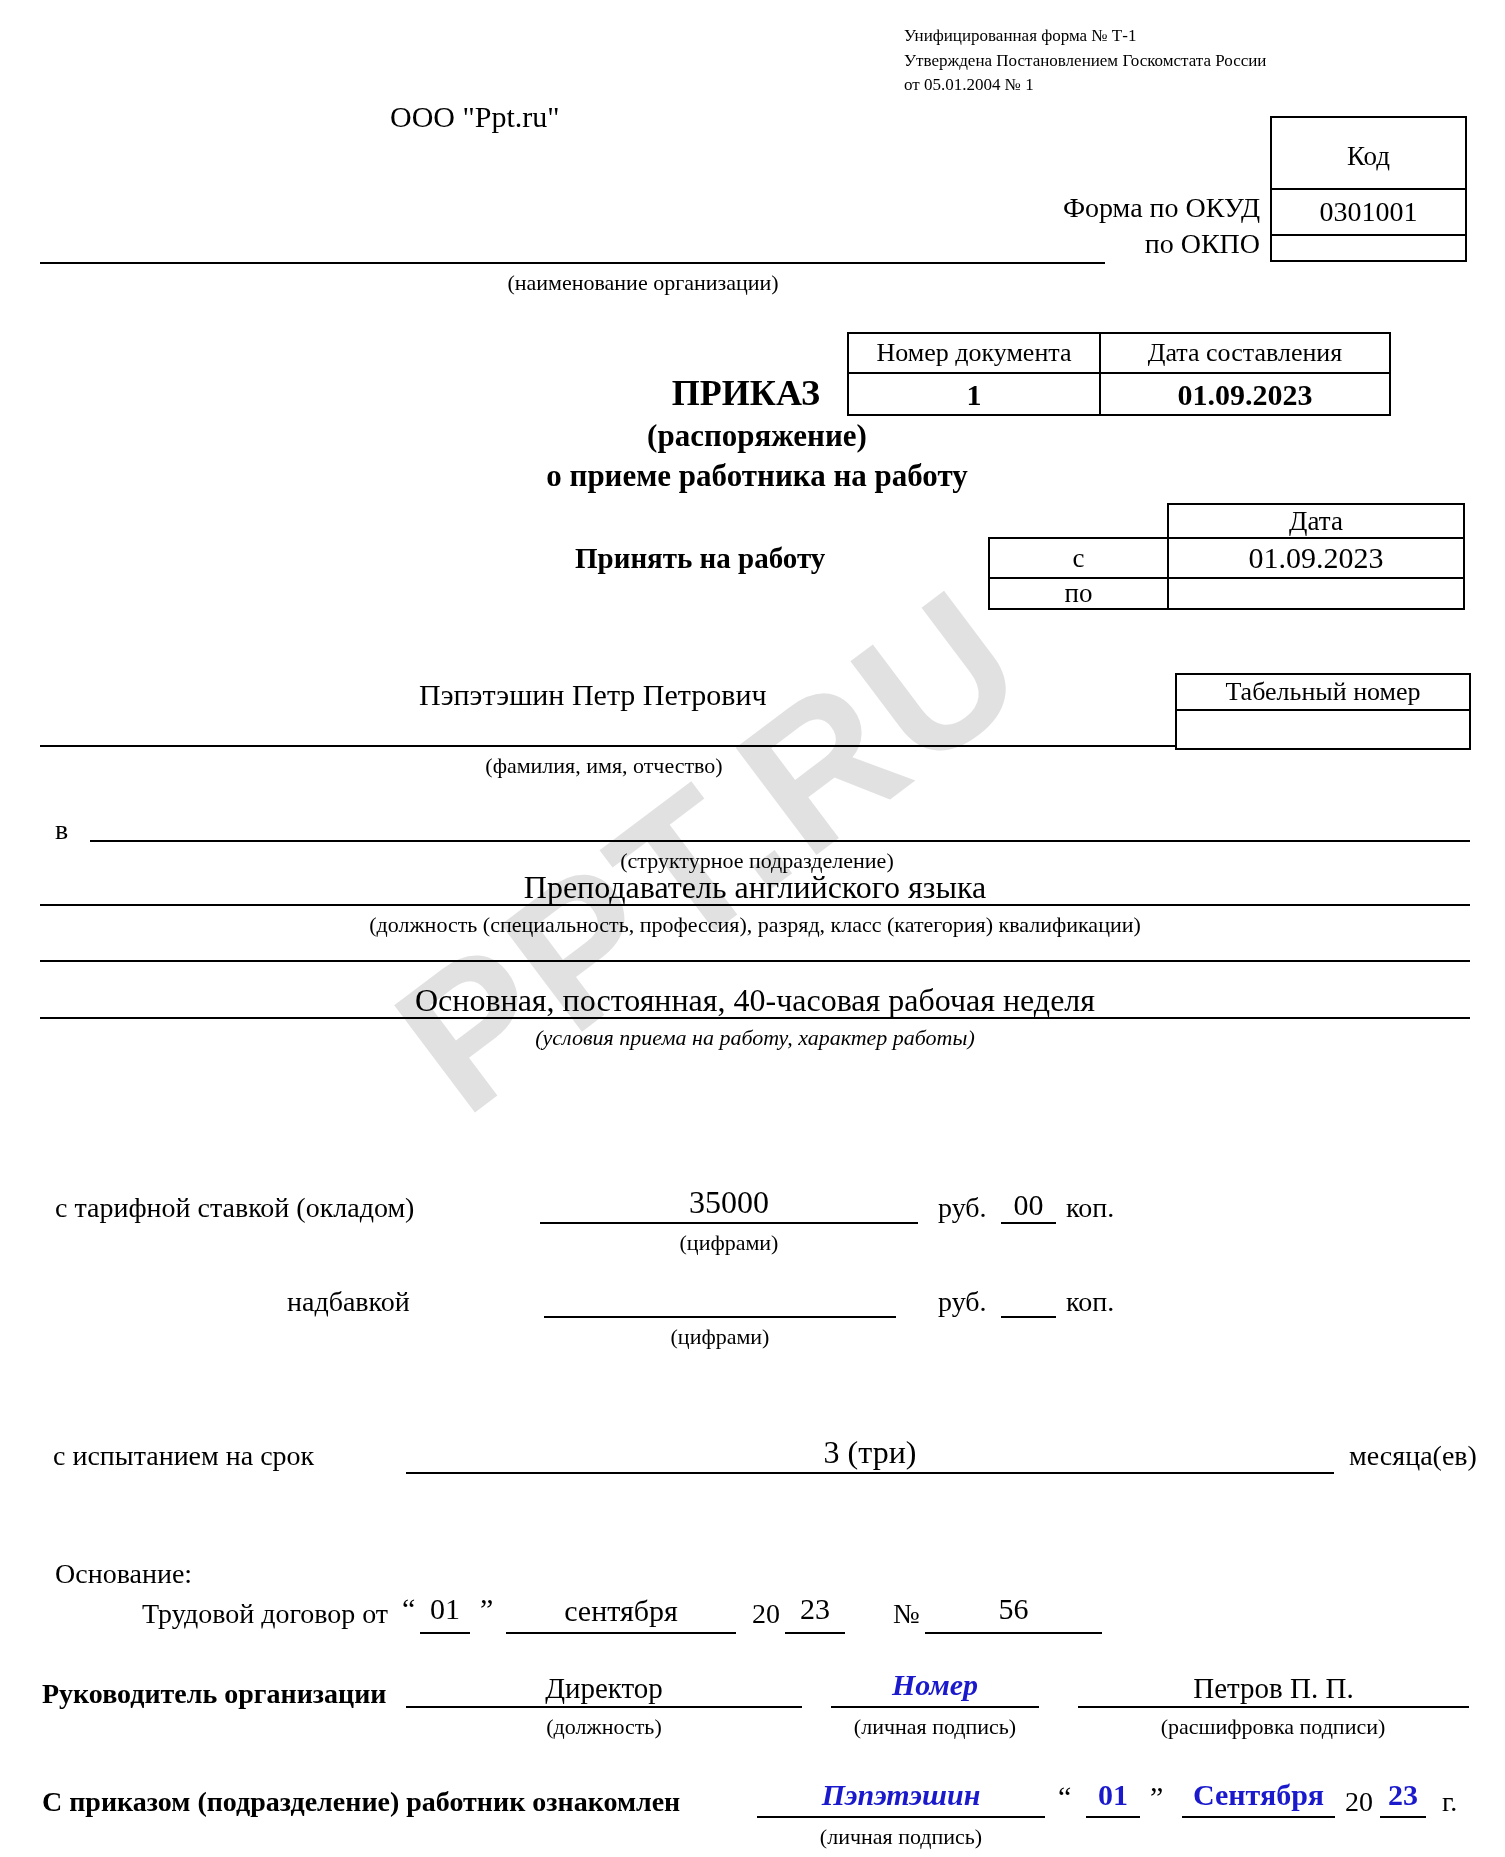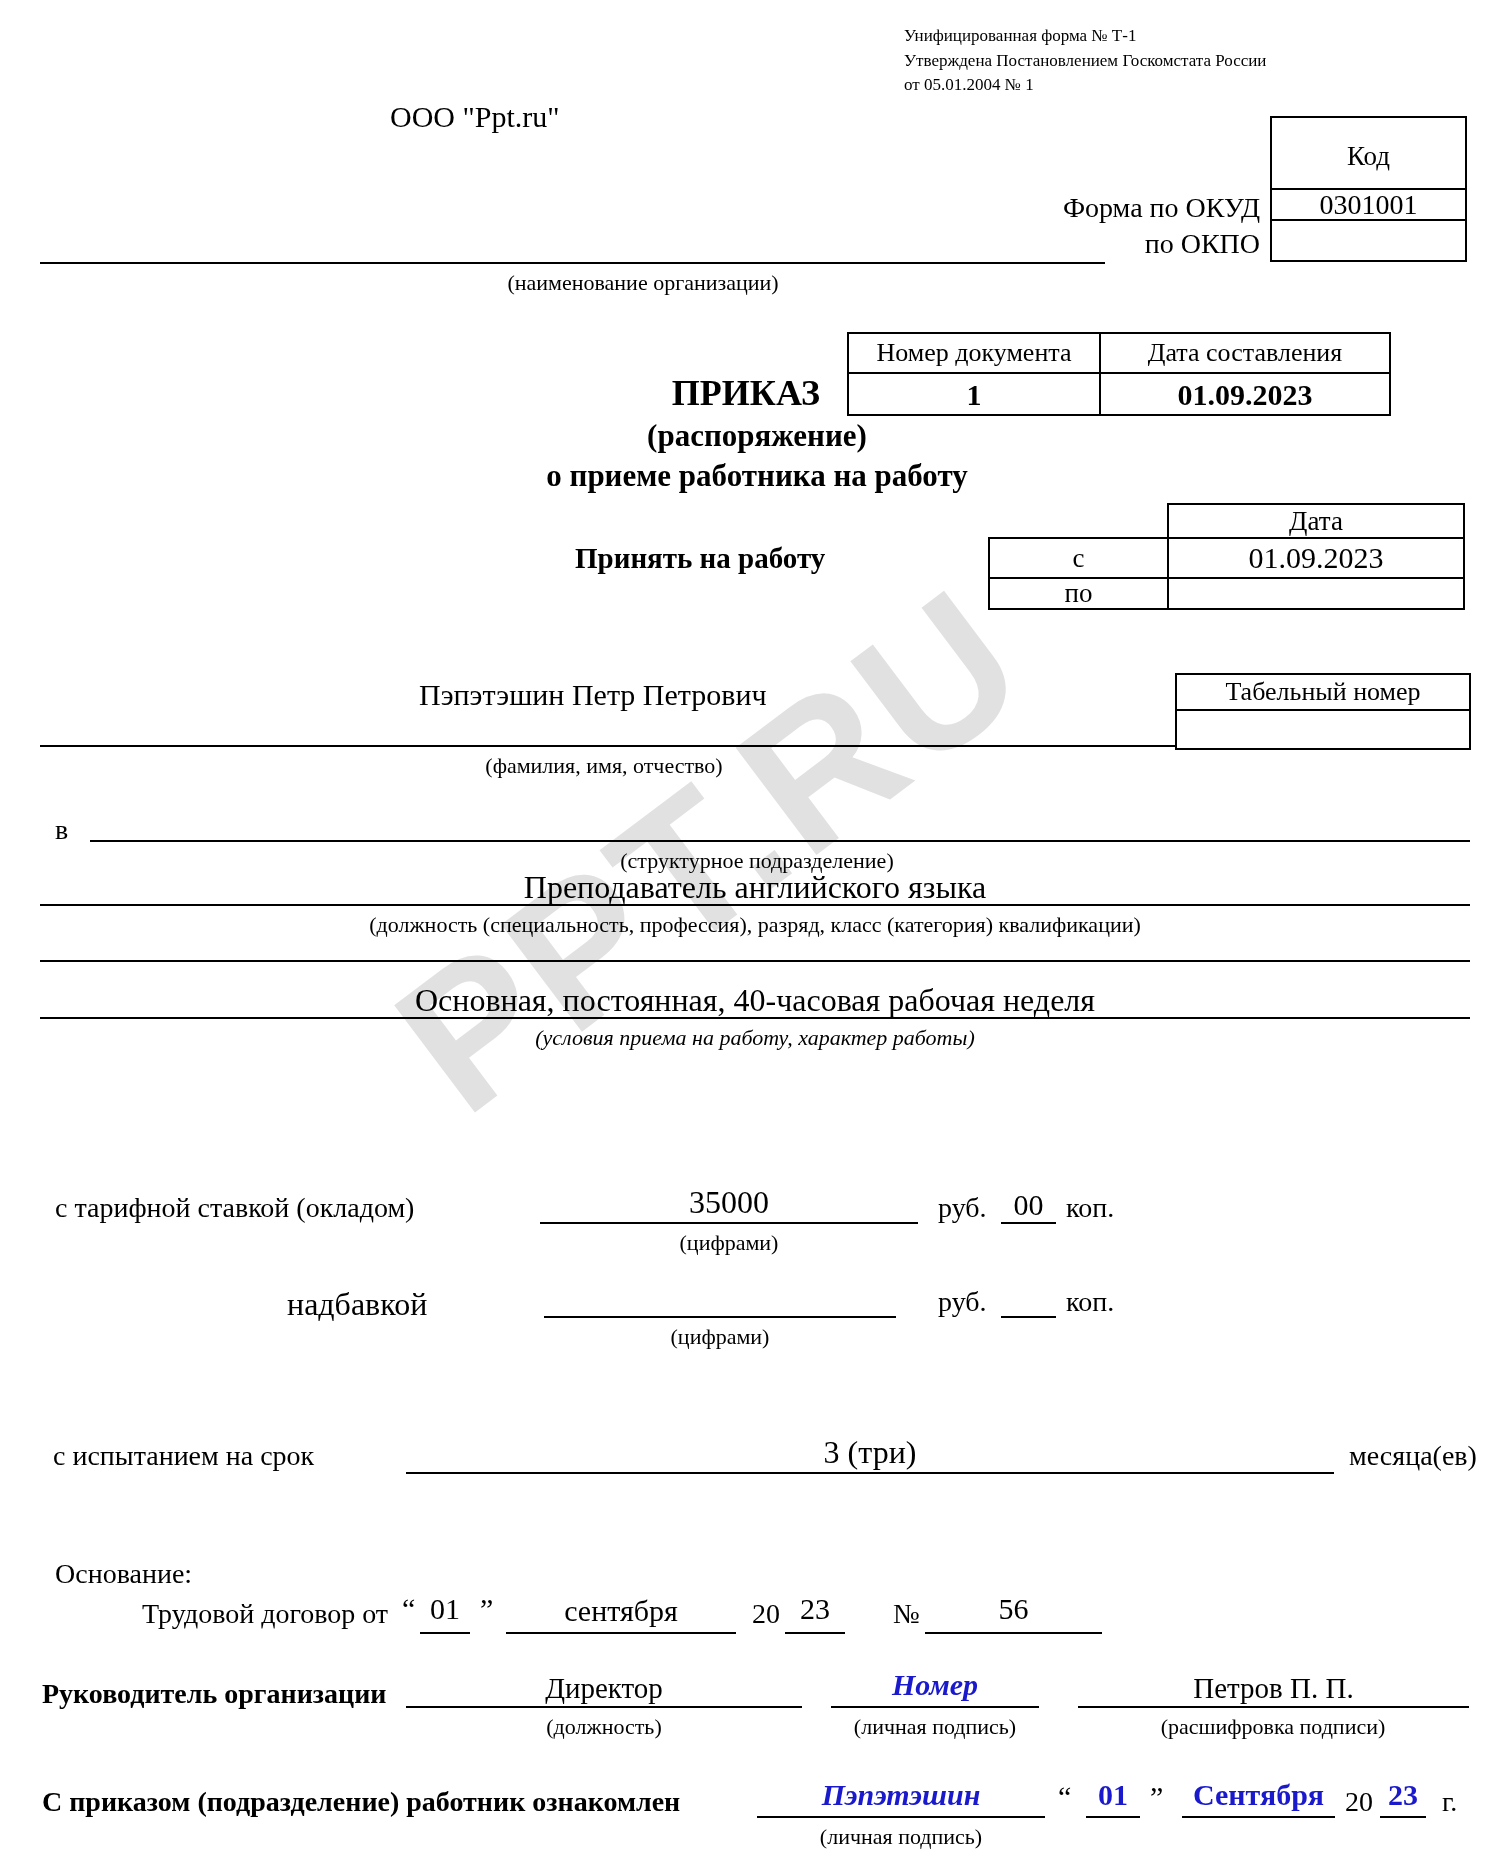--- a/index.html
+++ b/index.html
@@ -36,21 +36,21 @@
   <div class="abs" style="left:904px;top:24px;font-size:17px;line-height:1.45;white-space:nowrap;">
     <div>Унифицированная форма № Т-1</div>
     <div>Утверждена Постановлением Госкомстата России</div>
     <div>от 05.01.2004 № 1</div>
   </div>
 
   <div class="abs" style="left:390px;top:100px;font-size:30px;">ООО "Ppt.ru"</div>
 
   <div class="box" style="left:1270px;top:116px;width:197px;height:146px;">
     <div class="cell" style="height:72px;border-bottom:2px solid #000;align-items:flex-end;font-size:27px;padding-bottom:16px;">Код</div>
-    <div class="cell" style="height:31px;border-bottom:2px solid #000;font-size:28px;">0301001</div>
+    <div class="cell" style="height:46px;border-bottom:2px solid #000;font-size:28px;">0301001</div>
     <div class="cell" style="height:33px;font-size:28px;"></div>
   </div>
   <div class="abs right" style="left:900px;top:192px;width:360px;font-size:28px;">Форма по ОКУД</div>
   <div class="abs right" style="left:900px;top:228px;width:360px;font-size:28px;">по ОКПО</div>
 
   <div class="hl" style="left:40px;top:262px;width:1065px;"></div>
   <div class="cap" style="left:343px;top:270px;width:600px;">(наименование организации)</div>
 
   <div class="abs bold right" style="left:520px;top:372px;width:300px;font-size:36px;">ПРИКАЗ</div>
   <div class="abs bold center" style="left:457px;top:418px;width:600px;font-size:31px;">(распоряжение)</div>
@@ -100,21 +100,21 @@
 
   <div class="abs" style="left:55px;top:1192px;font-size:28px;">с тарифной ставкой (окладом)</div>
   <div class="abs center" style="left:540px;top:1184px;width:378px;font-size:32px;">35000</div>
   <div class="hl" style="left:540px;top:1222px;width:378px;"></div>
   <div class="abs" style="left:938px;top:1192px;font-size:28px;">руб.</div>
   <div class="abs center" style="left:1001px;top:1188px;width:55px;font-size:30px;">00</div>
   <div class="hl" style="left:1001px;top:1222px;width:55px;"></div>
   <div class="abs" style="left:1066px;top:1192px;font-size:28px;">коп.</div>
   <div class="cap" style="left:529px;top:1230px;width:400px;">(цифрами)</div>
 
-  <div class="abs" style="left:287px;top:1286px;font-size:32px;">надбавкой</div>
+  <div class="abs" style="left:287px;top:1286px;font-size:28px;">надбавкой</div>
   <div class="abs center" style="left:544px;top:1280px;width:352px;font-size:32px;"></div>
   <div class="hl" style="left:544px;top:1316px;width:352px;"></div>
   <div class="abs" style="left:938px;top:1286px;font-size:28px;">руб.</div>
   <div class="abs center" style="left:1001px;top:1282px;width:55px;font-size:30px;"></div>
   <div class="hl" style="left:1001px;top:1316px;width:55px;"></div>
   <div class="abs" style="left:1066px;top:1286px;font-size:28px;">коп.</div>
   <div class="cap" style="left:520px;top:1324px;width:400px;">(цифрами)</div>
 
   <div class="abs" style="left:53px;top:1440px;font-size:28px;">с испытанием на срок</div>
   <div class="abs center" style="left:406px;top:1434px;width:928px;font-size:32px;">3 (три)</div>

